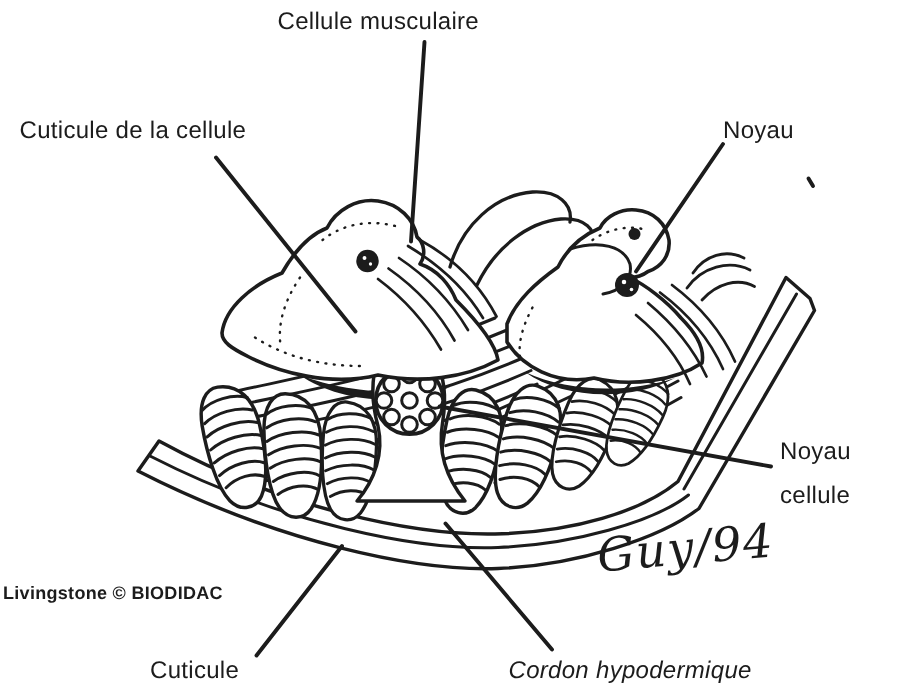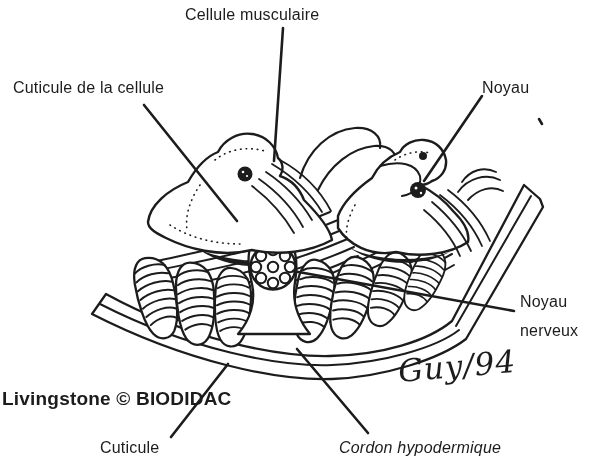--- a/index.html
+++ b/index.html
@@ -8,21 +8,21 @@
     background:var(--paper,#fff);color:var(--ink,#1c1c1c);
     font-family:"Liberation Sans",sans-serif;
   }
   #figure svg{position:absolute;left:0;top:0;}
   .lbl{
     position:absolute;font-size:16px;line-height:24px;color:var(--ink,#1c1c1c);
     white-space:nowrap;letter-spacing:.2px;
   }
   .lbl2{line-height:29px;}
   .credit{
-    position:absolute;left:2px;top:388px;font-size:19px;font-weight:bold;
+    position:absolute;left:2px;top:388px;font-size:12px;font-weight:bold;
     letter-spacing:.2px;
   }
   .signature{
     position:absolute;left:398px;top:348px;font-size:31px;
     font-family:"DejaVu Serif",serif;font-style:italic;
     transform:rotate(-5deg);letter-spacing:1px;
   }
   .ink-line{stroke:var(--ink,#1c1c1c);stroke-width:2.6;stroke-linecap:round;}
   .art{stroke:var(--ink,#1c1c1c);stroke-linecap:round;stroke-linejoin:round;}
 </style>
@@ -170,21 +170,21 @@
       <line class="ink-line" x1="539" y1="119" x2="542" y2="124" stroke-width="1.6"></line>
     </g>
   </svg>
 
   <div class="lbl" style="left:185px;top:3px;">Cellule musculaire</div>
   <div class="lbl" style="left:13px;top:76px;">Cuticule de la cellule</div>
   <div class="lbl" style="left:482px;top:76px;">Noyau</div>
 
   <div class="lbl lbl2" style="left:520px;top:287px;">
     <div>Noyau</div>
-    <div>nerveux</div>
+    <div>cellule</div>
   </div>
 
   <div class="lbl" style="left:100px;top:436px;">Cuticule</div>
   <div class="lbl" style="left:339px;top:436px;font-style:italic;">Cordon hypodermique</div>
 
   <div class="credit">Livingstone © BIODIDAC</div>
   <div class="signature">Guy/94</div>
 </div>
 
 </body></html>

